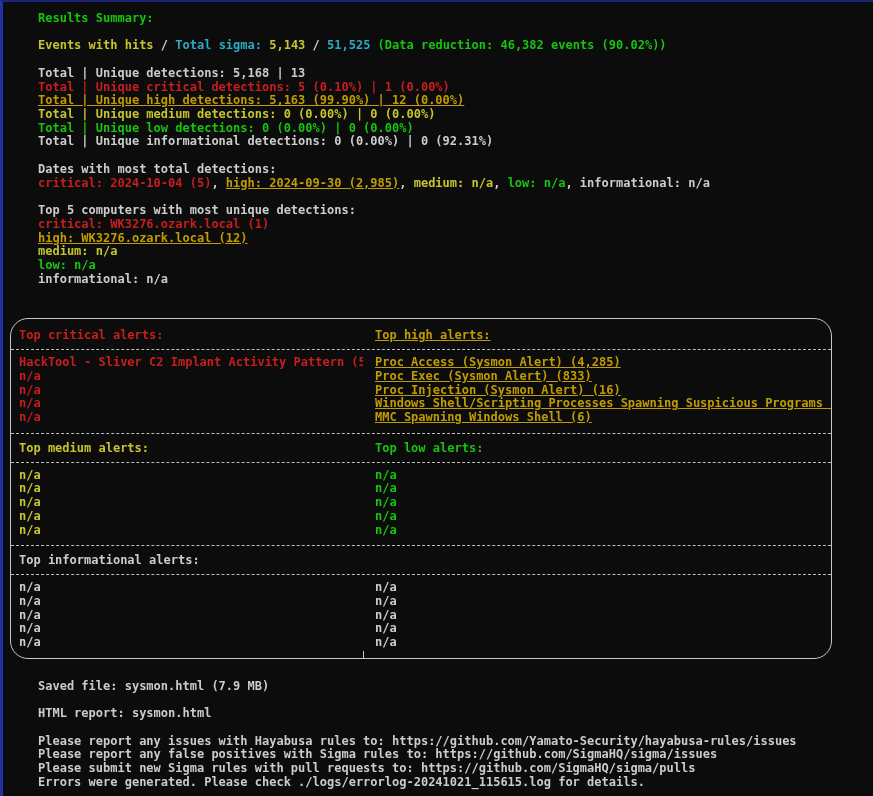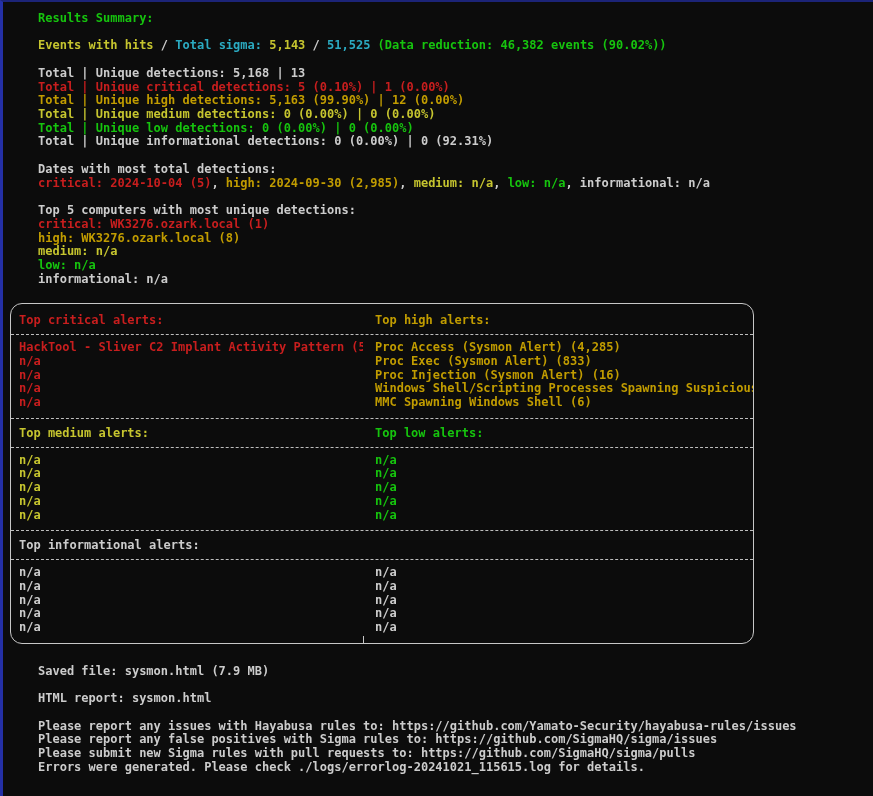--- a/index.html
+++ b/index.html
@@ -16,30 +16,30 @@
     border-left:3px solid var(--edge);
     border-top:2px solid #1C2478;
     font-family:"DejaVu Sans Mono","Liberation Mono",monospace;
     font-size:12px;font-weight:bold;color:var(--fg);
     padding:10px 0 0 5px;
   }
   .line{height:var(--lh);line-height:var(--lh);white-space:pre;padding-left:30px;}
   .blank{height:var(--lh);}
   .white{color:var(--fg);}
   .crit{color:var(--critical);}
-  .high{color:var(--high);}
+  .high{color:var(--high);text-decoration:underline;}
   .med{color:var(--medium);}
   .low{color:var(--low);}
   .cyan{color:var(--cyan);}
   .green{color:var(--green);}
   .yel{color:var(--medium);}
   
   .tablebox{
-    width:744px;margin:3px 0 0 2px;position:relative;
-    border:1px solid var(--border);border-radius:12px;
+    width:822px;margin:18px 0 0 2px;position:relative;
+    border:1px solid var(--border);border-radius:18px;
   }
   .thead{padding:7px 0 7px 0;border-bottom:1px dashed #BDBDBD;display:flex;}
   .tsection:first-child .thead{padding:9px 0 7px 0;}
   .tsection + .tsection{border-top:1px dashed #BDBDBD;}
   .tbody{padding:6px 0 8px 0;}
   .trow{display:flex;height:var(--lh);line-height:var(--lh);white-space:pre;}
   .c1{width:352px;padding-left:8px;overflow:hidden;}
   .c2{flex:1;padding-left:12px;overflow:hidden;}
   .col-tick{position:absolute;left:352px;bottom:0;width:1px;height:7px;background:var(--border);}
   .footer{margin-top:21px;}
@@ -62,21 +62,21 @@
   <div class="line low">Total | Unique low detections: 0 (0.00%) | 0 (0.00%)</div>
   <div class="line white">Total | Unique informational detections: 0 (0.00%) | 0 (92.31%)</div>
   <div class="blank"></div>
 
   <div class="line white">Dates with most total detections:</div>
   <div class="line"><span class="crit">critical: 2024-10-04 (5)</span><span class="white">, </span><span class="high">high: 2024-09-30 (2,985)</span><span class="white">, </span><span class="med">medium: n/a</span><span class="white">, </span><span class="low">low: n/a</span><span class="white">, informational: n/a</span></div>
   <div class="blank"></div>
 
   <div class="line white">Top 5 computers with most unique detections:</div>
   <div class="line crit">critical: WK3276.ozark.local (1)</div>
-  <div class="line high">high: WK3276.ozark.local (8)</div>
+  <div class="line high">high: WK3276.ozark.local (12)</div>
   <div class="line med">medium: n/a</div>
   <div class="line low">low: n/a</div>
   <div class="line white">informational: n/a</div>
   <div class="blank"></div>
 
   <div class="tablebox">
     <div class="tsection">
       <div class="thead">
         <span class="c1 crit">Top critical alerts:</span>
         <span class="c2 high">Top high alerts:</span>

